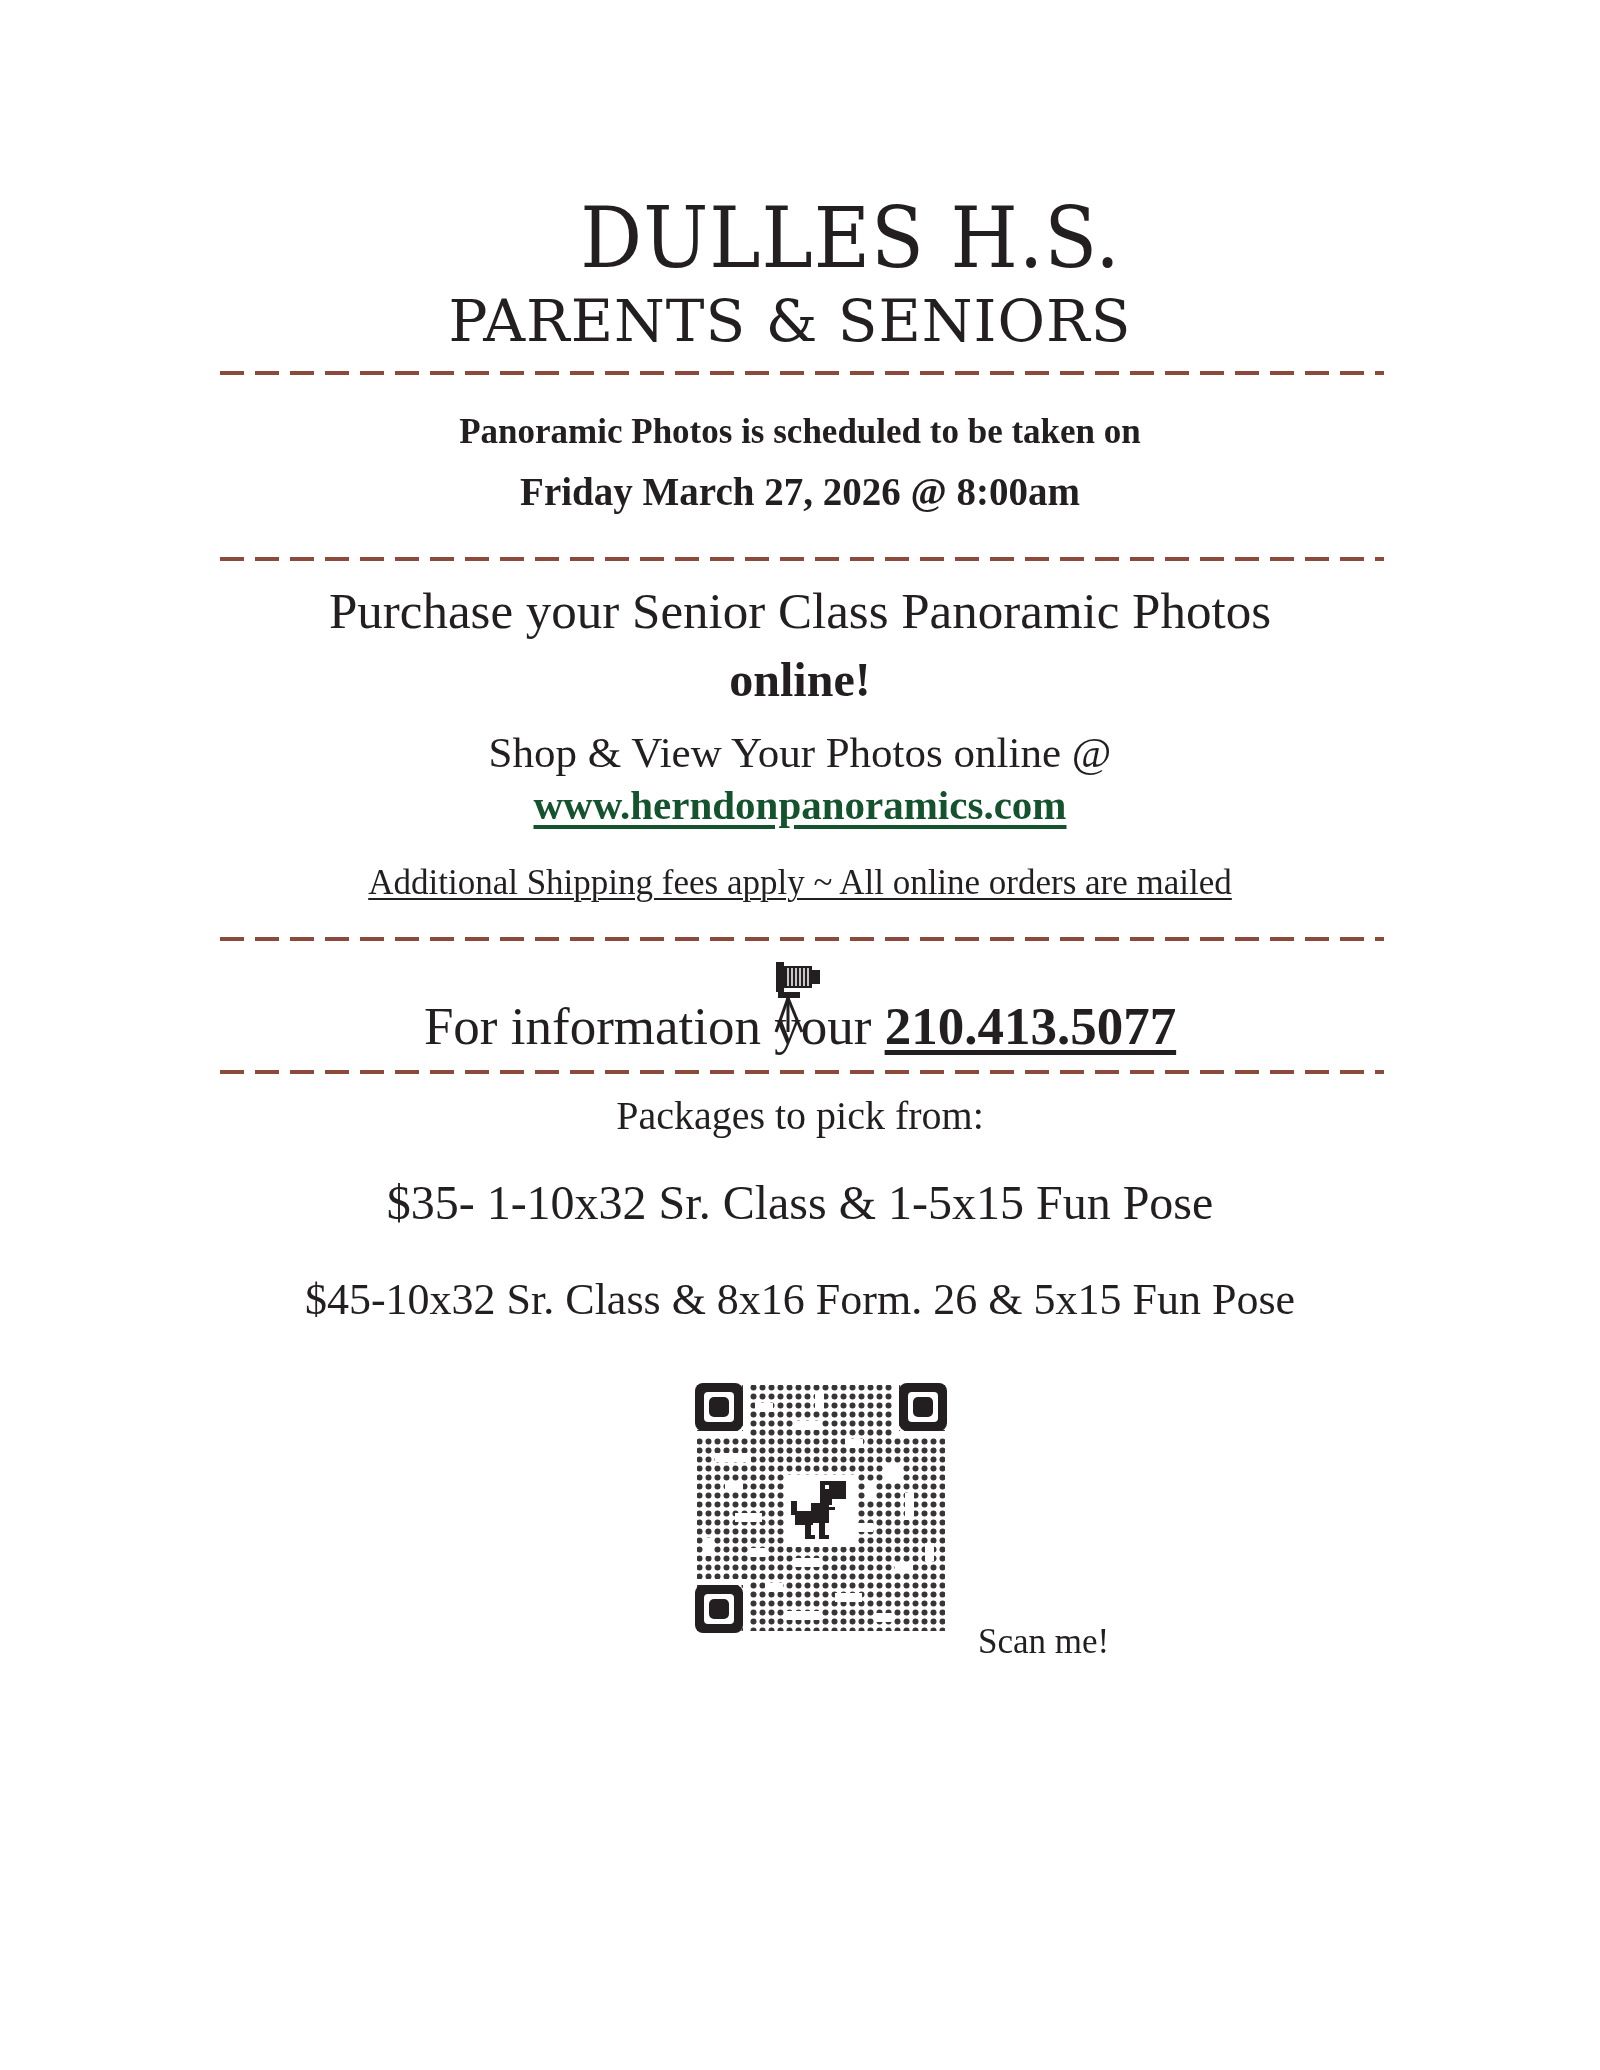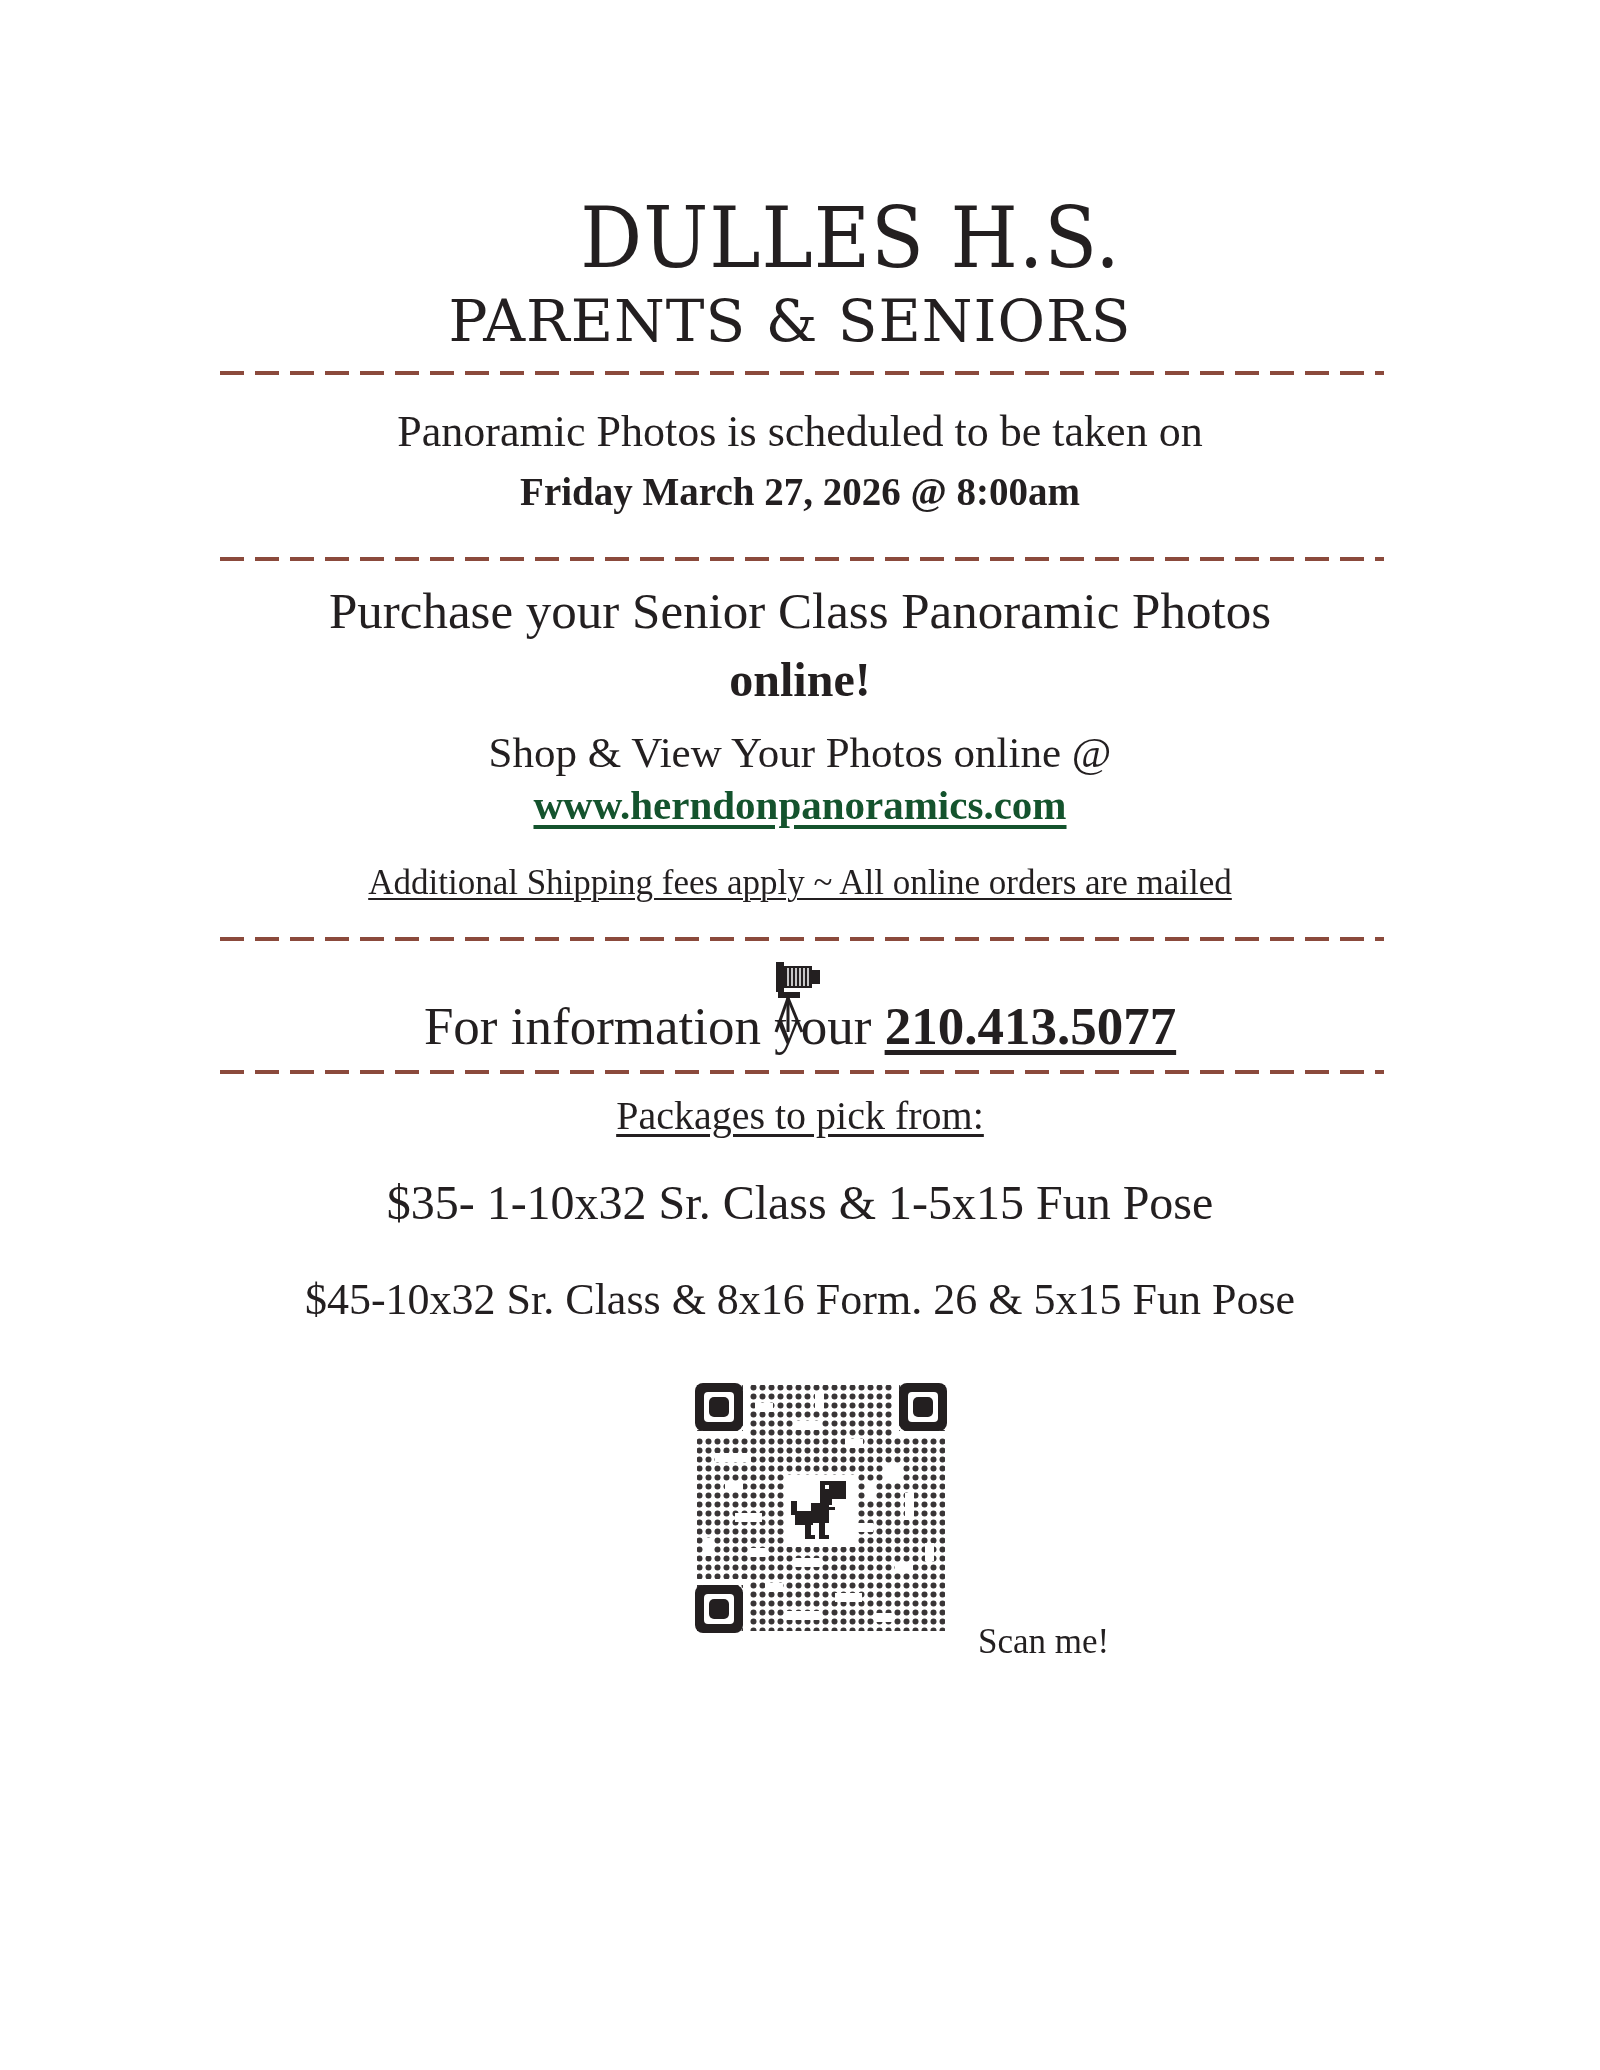--- a/index.html
+++ b/index.html
@@ -7,33 +7,33 @@
   .abs { position:absolute; }
   .center-line { position:absolute; left:0; width:1600px; text-align:center; white-space:nowrap; }
   .serif { font-family:"Liberation Serif", "DejaVu Serif", serif; }
   .dserif { font-family:"DejaVu Serif", "Liberation Serif", serif; }
   .dash {
     position:absolute; left:220px; width:1164px; height:4px;
     background-image: repeating-linear-gradient(90deg, var(--dash) 0 24px, transparent 24px 35px);
   }
   #title { left:0; width:1600px; text-align:center; top:196px; font-size:84px; line-height:84px; letter-spacing:1px; padding-left:110px; box-sizing:border-box; font-weight:normal; transform:scaleX(0.92); }
   #subtitle { top:292px; font-size:58px; line-height:58px; letter-spacing:1px; padding-right:20px; box-sizing:border-box; }
-  #sched1 { top:410px; font-size:44px; line-height:44px; font-weight:normal; }
+  #sched1 { top:410px; font-size:35px; line-height:44px; font-weight:bold; }
   #sched2 { top:470px; font-size:39px; line-height:44px; font-weight:bold; }
   #purchase { top:583px; font-size:51px; line-height:56px; }
   #online { top:653px; font-size:48px; line-height:54px; font-weight:bold; }
   #shop { top:730px; font-size:43px; line-height:46px; }
   #url { top:782px; font-size:41px; line-height:46px; font-weight:bold; }
   #url a { color:#14532d; text-decoration:underline; text-decoration-thickness:4px; text-underline-offset:6px; }
   #ship { top:863px; font-size:35px; line-height:40px; }
   #ship span { text-decoration:underline; text-decoration-thickness:2px; text-underline-offset:4px; }
   #info { top:996px; font-size:53px; line-height:60px; }
   #phone { font-weight:bold; text-decoration:underline; text-decoration-thickness:5px; text-underline-offset:6px; color:#231f20; }
   #pkg-h { top:1093px; font-size:40px; line-height:46px; }
-  #pkg-h span { text-decoration:underline; text-decoration-thickness:3px; text-underline-offset:5px;margin-top:16px; }
+  #pkg-h span { text-decoration-thickness:3px; text-underline-offset:5px;margin-top:16px; }
   #pkg1 { top:1176px; font-size:48px; line-height:54px; }
   #pkg2 { top:1273px; font-size:44px; line-height:54px; }
   #camera { left:772px; top:958px; width:54px; height:76px; }
   #qr { left:695px; top:1383px; width:252px; height:250px; }
   #scan { left:978px; top:1620px; font-size:35px; line-height:44px; }
 </style>
 </head>
 <body>
 
 <div id="flyer" style="--dash:#8b4a3c;">

